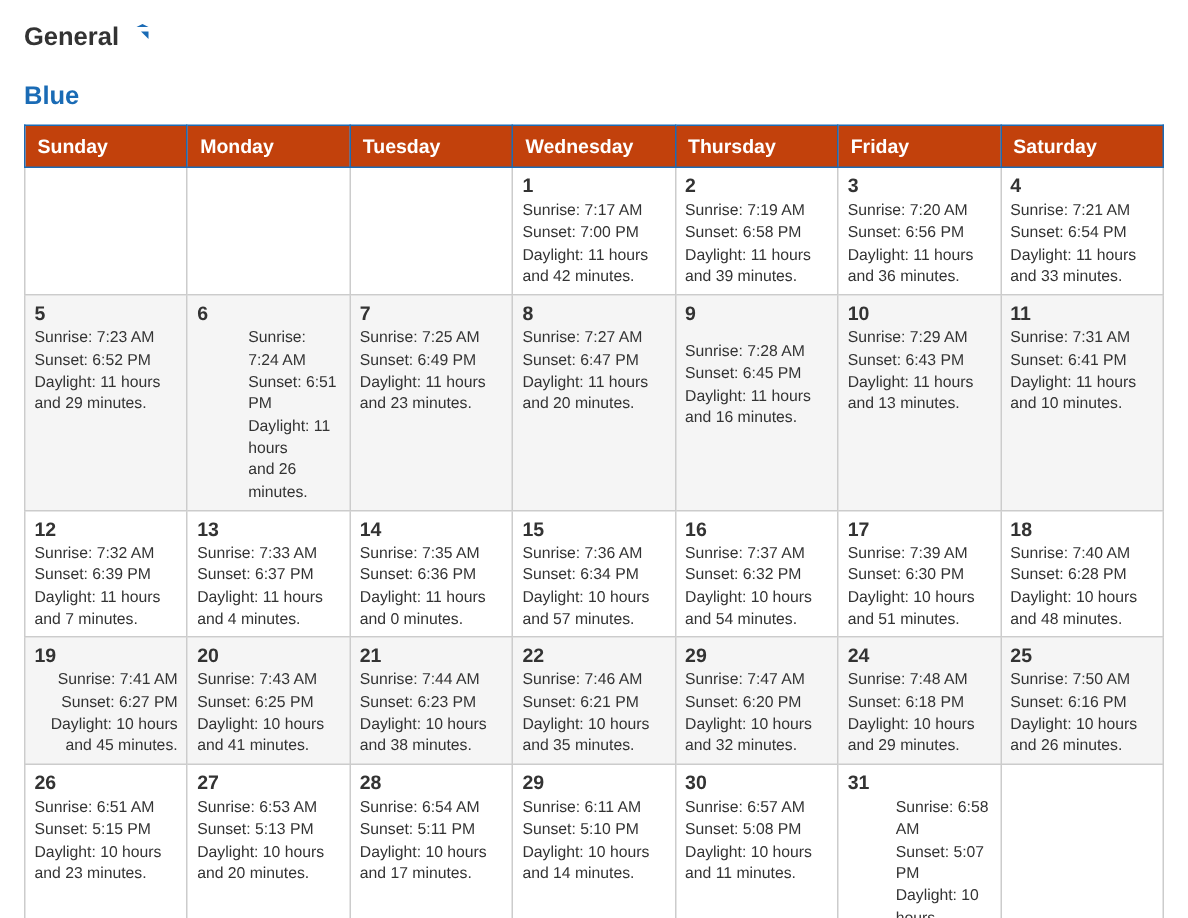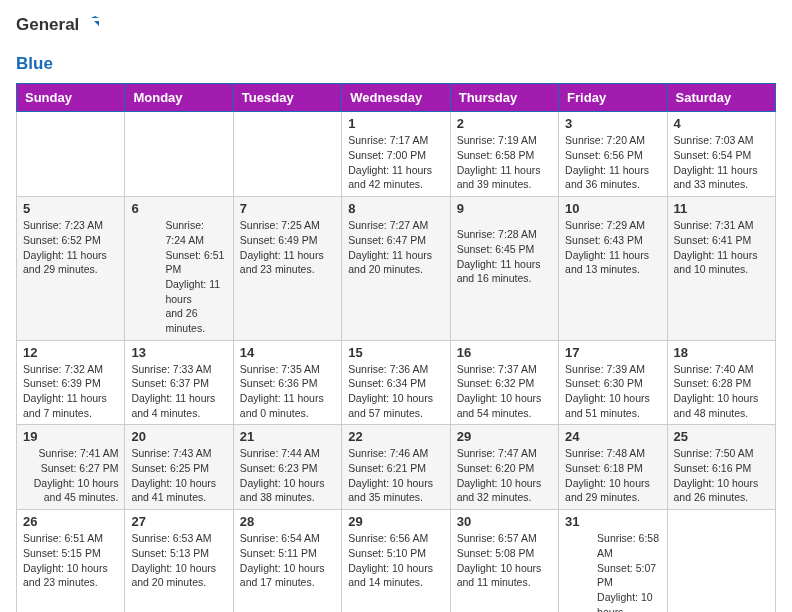--- a/index.html
+++ b/index.html
@@ -33,21 +33,21 @@
     .location {
       font-size: 15px;
       color: #555;
     }
     .calendar {
       width: 100%;
       border-collapse: collapse;
       border: 1px solid #ccc;
     }
     .calendar th {
-      background: #a21caf;
+      background: #c2410c;
       color: #fff;
       text-align: left;
       padding: 6px 8px;
       font-size: 13px;
       border: 1px solid #1a6bb5;
     }
     .calendar td {
       border: 1px solid #ccc;
       vertical-align: top;
       padding: 4px 6px;
@@ -129,21 +129,21 @@
         </td>
         <td>
           <div class="day-number">3</div>
           <div class="day-info" style="white-space: pre-line;">Sunrise: 7:20 AM
 Sunset: 6:56 PM
 Daylight: 11 hours
 and 36 minutes.</div>
         </td>
         <td>
           <div class="day-number">4</div>
-          <div class="day-info" style="white-space: pre-line;">Sunrise: 7:03 AM
+          <div class="day-info" style="white-space: pre-line;">Sunrise: 7:21 AM
 Sunset: 6:54 PM
 Daylight: 11 hours
 and 33 minutes.</div>
         </td>
       </tr>
       <tr>
         <td>
           <div class="day-number">5</div>
           <div class="day-info" style="white-space: pre-line;">Sunrise: 7:23 AM
 Sunset: 6:52 PM
@@ -312,21 +312,21 @@
         </td>
         <td>
           <div class="day-number">28</div>
           <div class="day-info" style="white-space: pre-line;">Sunrise: 6:54 AM
 Sunset: 5:11 PM
 Daylight: 10 hours
 and 17 minutes.</div>
         </td>
         <td>
           <div class="day-number">29</div>
-          <div class="day-info" style="white-space: pre-line;">Sunrise: 6:56 AM
+          <div class="day-info" style="white-space: pre-line;">Sunrise: 6:11 AM
 Sunset: 5:10 PM
 Daylight: 10 hours
 and 14 minutes.</div>
         </td>
         <td>
           <div class="day-number">30</div>
           <div class="day-info" style="white-space: pre-line;">Sunrise: 6:57 AM
 Sunset: 5:08 PM
 Daylight: 10 hours
 and 11 minutes.</div>

